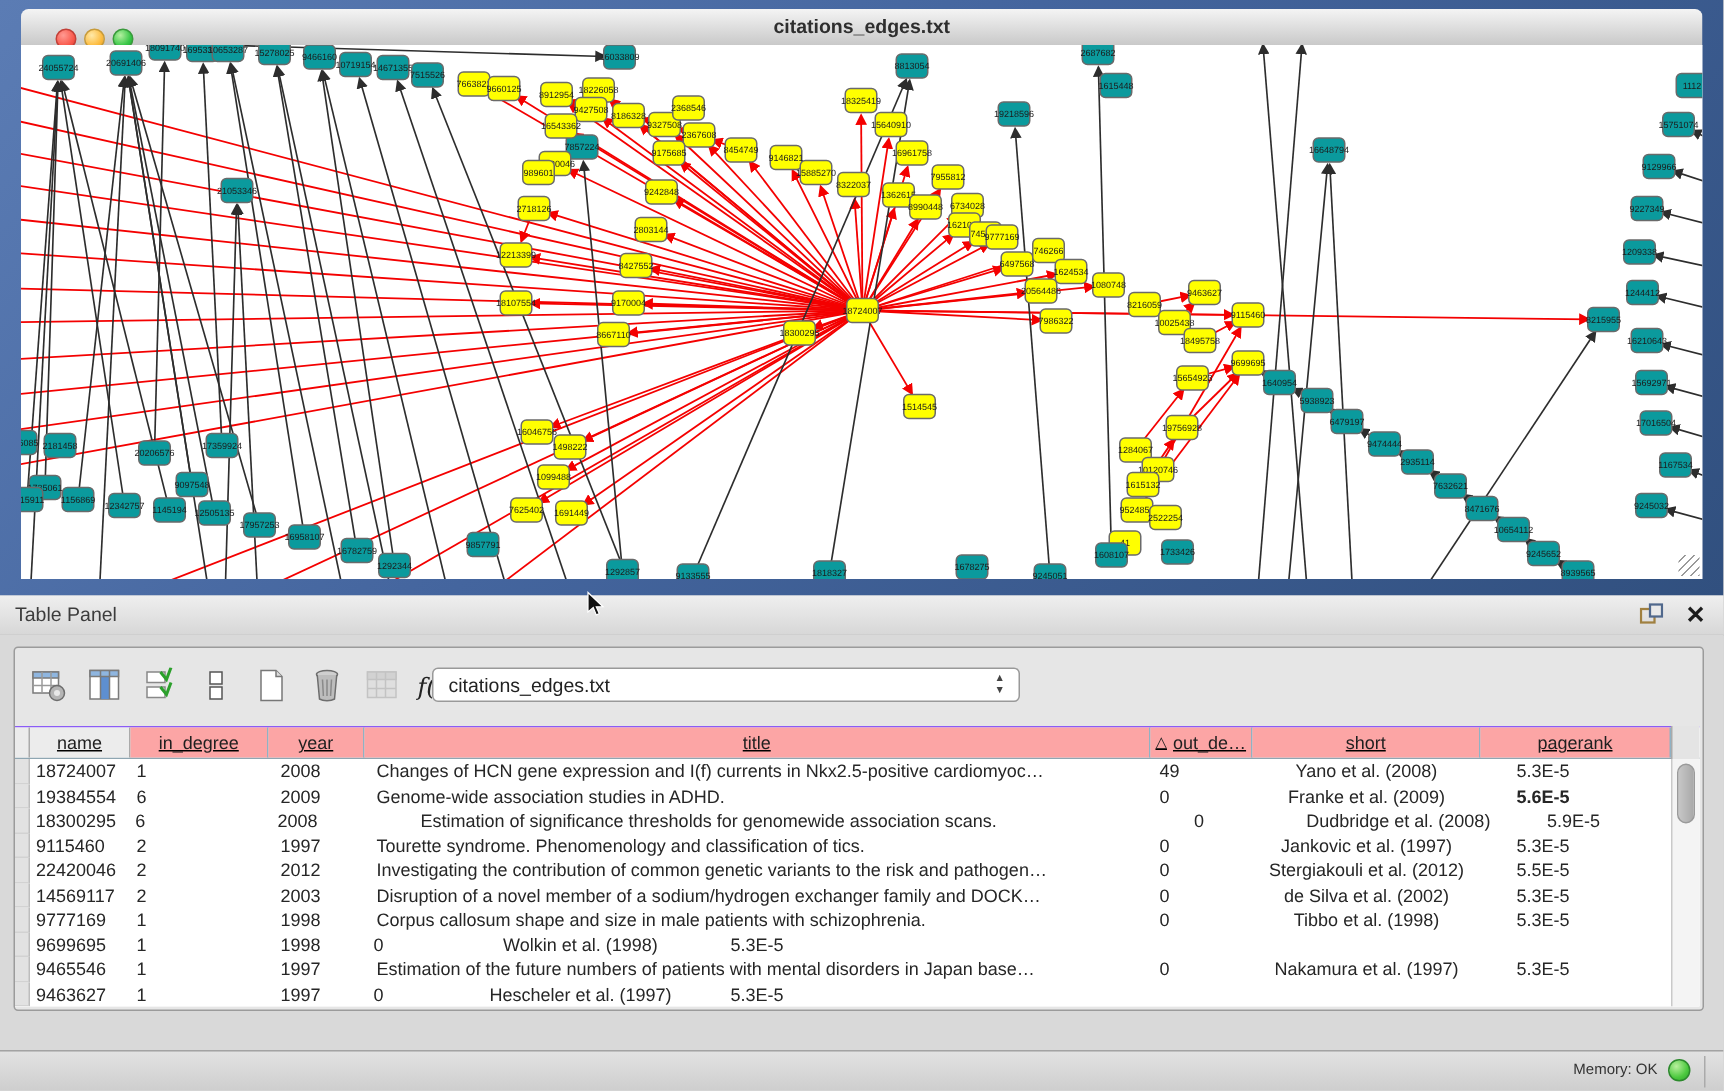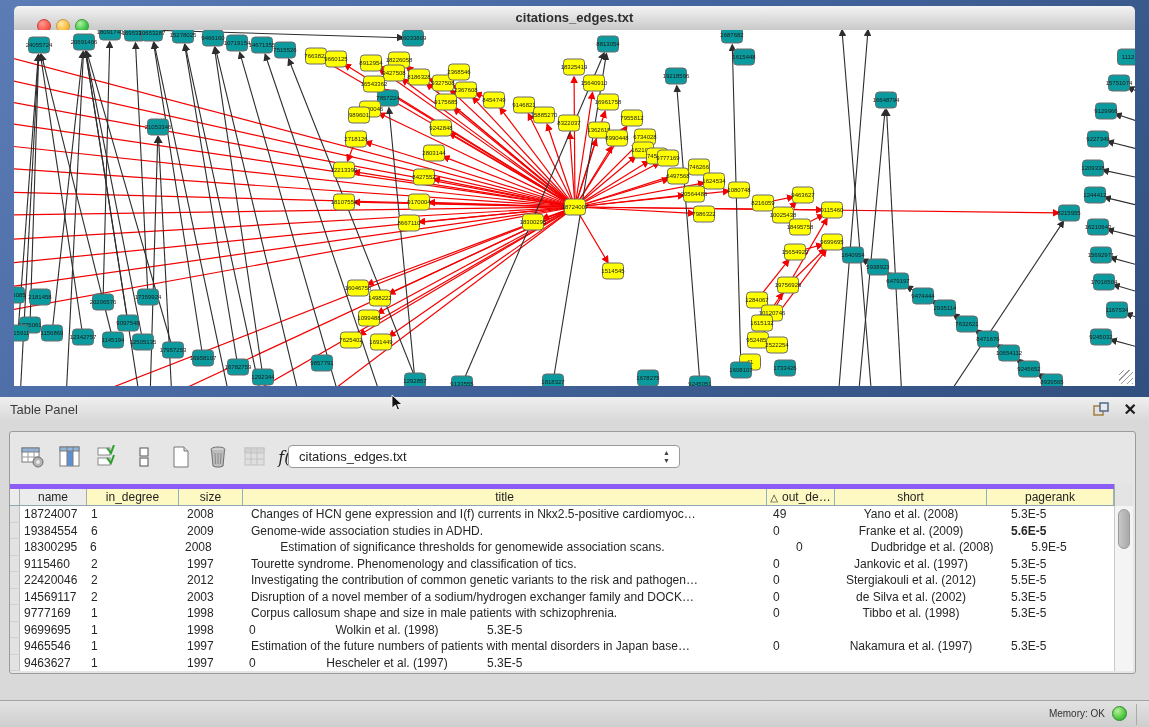--- a/index.html
+++ b/index.html
@@ -37,22 +37,22 @@
 
   .toolbar{position:absolute;left:0;top:0;width:100%;height:50px;display:flex;align-items:center;}
   .tb-icon{width:28px;height:28px;margin-left:9px;display:flex;align-items:center;justify-content:center;}
   .tb-icon.dim{opacity:.45;}
   .fx{font-family:"DejaVu Serif",serif;font-style:italic;font-size:16px;color:#222;}
   .dropdown{position:absolute;left:278px;top:13px;width:392px;height:23px;background:#ffffff;
     border:1px solid #999;border-radius:4px;font-size:13px;color:#222;line-height:22px;padding-left:10px;box-sizing:border-box;}
   .dd-arrows{position:absolute;right:9px;top:3px;font-size:7px;color:#444;line-height:8px;text-align:center;}
 
   .tbl{position:absolute;left:0;top:52px;width:1123px;height:187px;background:#fff;overflow:hidden;}
-  .thead{display:flex;height:22px;border-top:5px solid #8b5cf6;border-bottom:1px solid #8fa6b2;box-sizing:border-box;}
-  .th{background:#fef9c3;border-right:1px solid #8fb2c4;font-size:12px;color:#1f1f1f;
+  .thead{display:flex;height:22px;border-top:1px solid #8b5cf6;border-bottom:1px solid #8fa6b2;box-sizing:border-box;text-decoration:underline;}
+  .th{background:#fca5a5;border-right:1px solid #8fb2c4;font-size:12px;color:#1f1f1f;
       display:flex;align-items:center;justify-content:center;box-sizing:border-box;overflow:hidden;white-space:nowrap;}
   .th.first{background:#ececec;border-right:1px solid #aaa;}
   .th .sort{font-size:10px;margin-right:4px;}
   .tbody{position:relative;height:165px;overflow:hidden;background:#fff;}
   .tr{display:flex;height:16.5px;line-height:16.5px;font-size:12px;color:#262626;white-space:nowrap;}
   .td{overflow:hidden;box-sizing:border-box;}
   .rowstrip{background:#e2e2e2;border-right:1px solid #bdbdbd;border-bottom:1px solid #d2d2d2;}
   .scroll{position:absolute;right:0;top:22px;width:19px;height:165px;background:#f4f4f4;border-left:1px solid #c9c9c9;box-sizing:border-box;}
   .thumb{position:absolute;left:3px;top:3px;width:12px;height:40px;border-radius:6px;
     background:linear-gradient(90deg,#c7c7c7,#a9a9a9);border:1px solid #9a9a9a;box-sizing:border-box;}
@@ -829,21 +829,21 @@
       <div class="tbl">
         <div class="thead" id="thead">
             <div class="th first" style="width: 10px;"></div>
             <div class="th first" style="width: 67px;">
               <span>name</span>
             </div>
             <div class="th" style="width: 92px;">
               <span>in_degree</span>
             </div>
             <div class="th" style="width: 64px;">
-              <span>size</span>
+              <span>year</span>
             </div>
             <div class="th" style="width: 524px;">
               <span>title</span>
             </div>
             <div class="th" style="width: 68px;">
               <span class="sort">△</span>
               <span>out_de…</span>
             </div>
             <div class="th" style="width: 152px;">
               <span>short</span>

